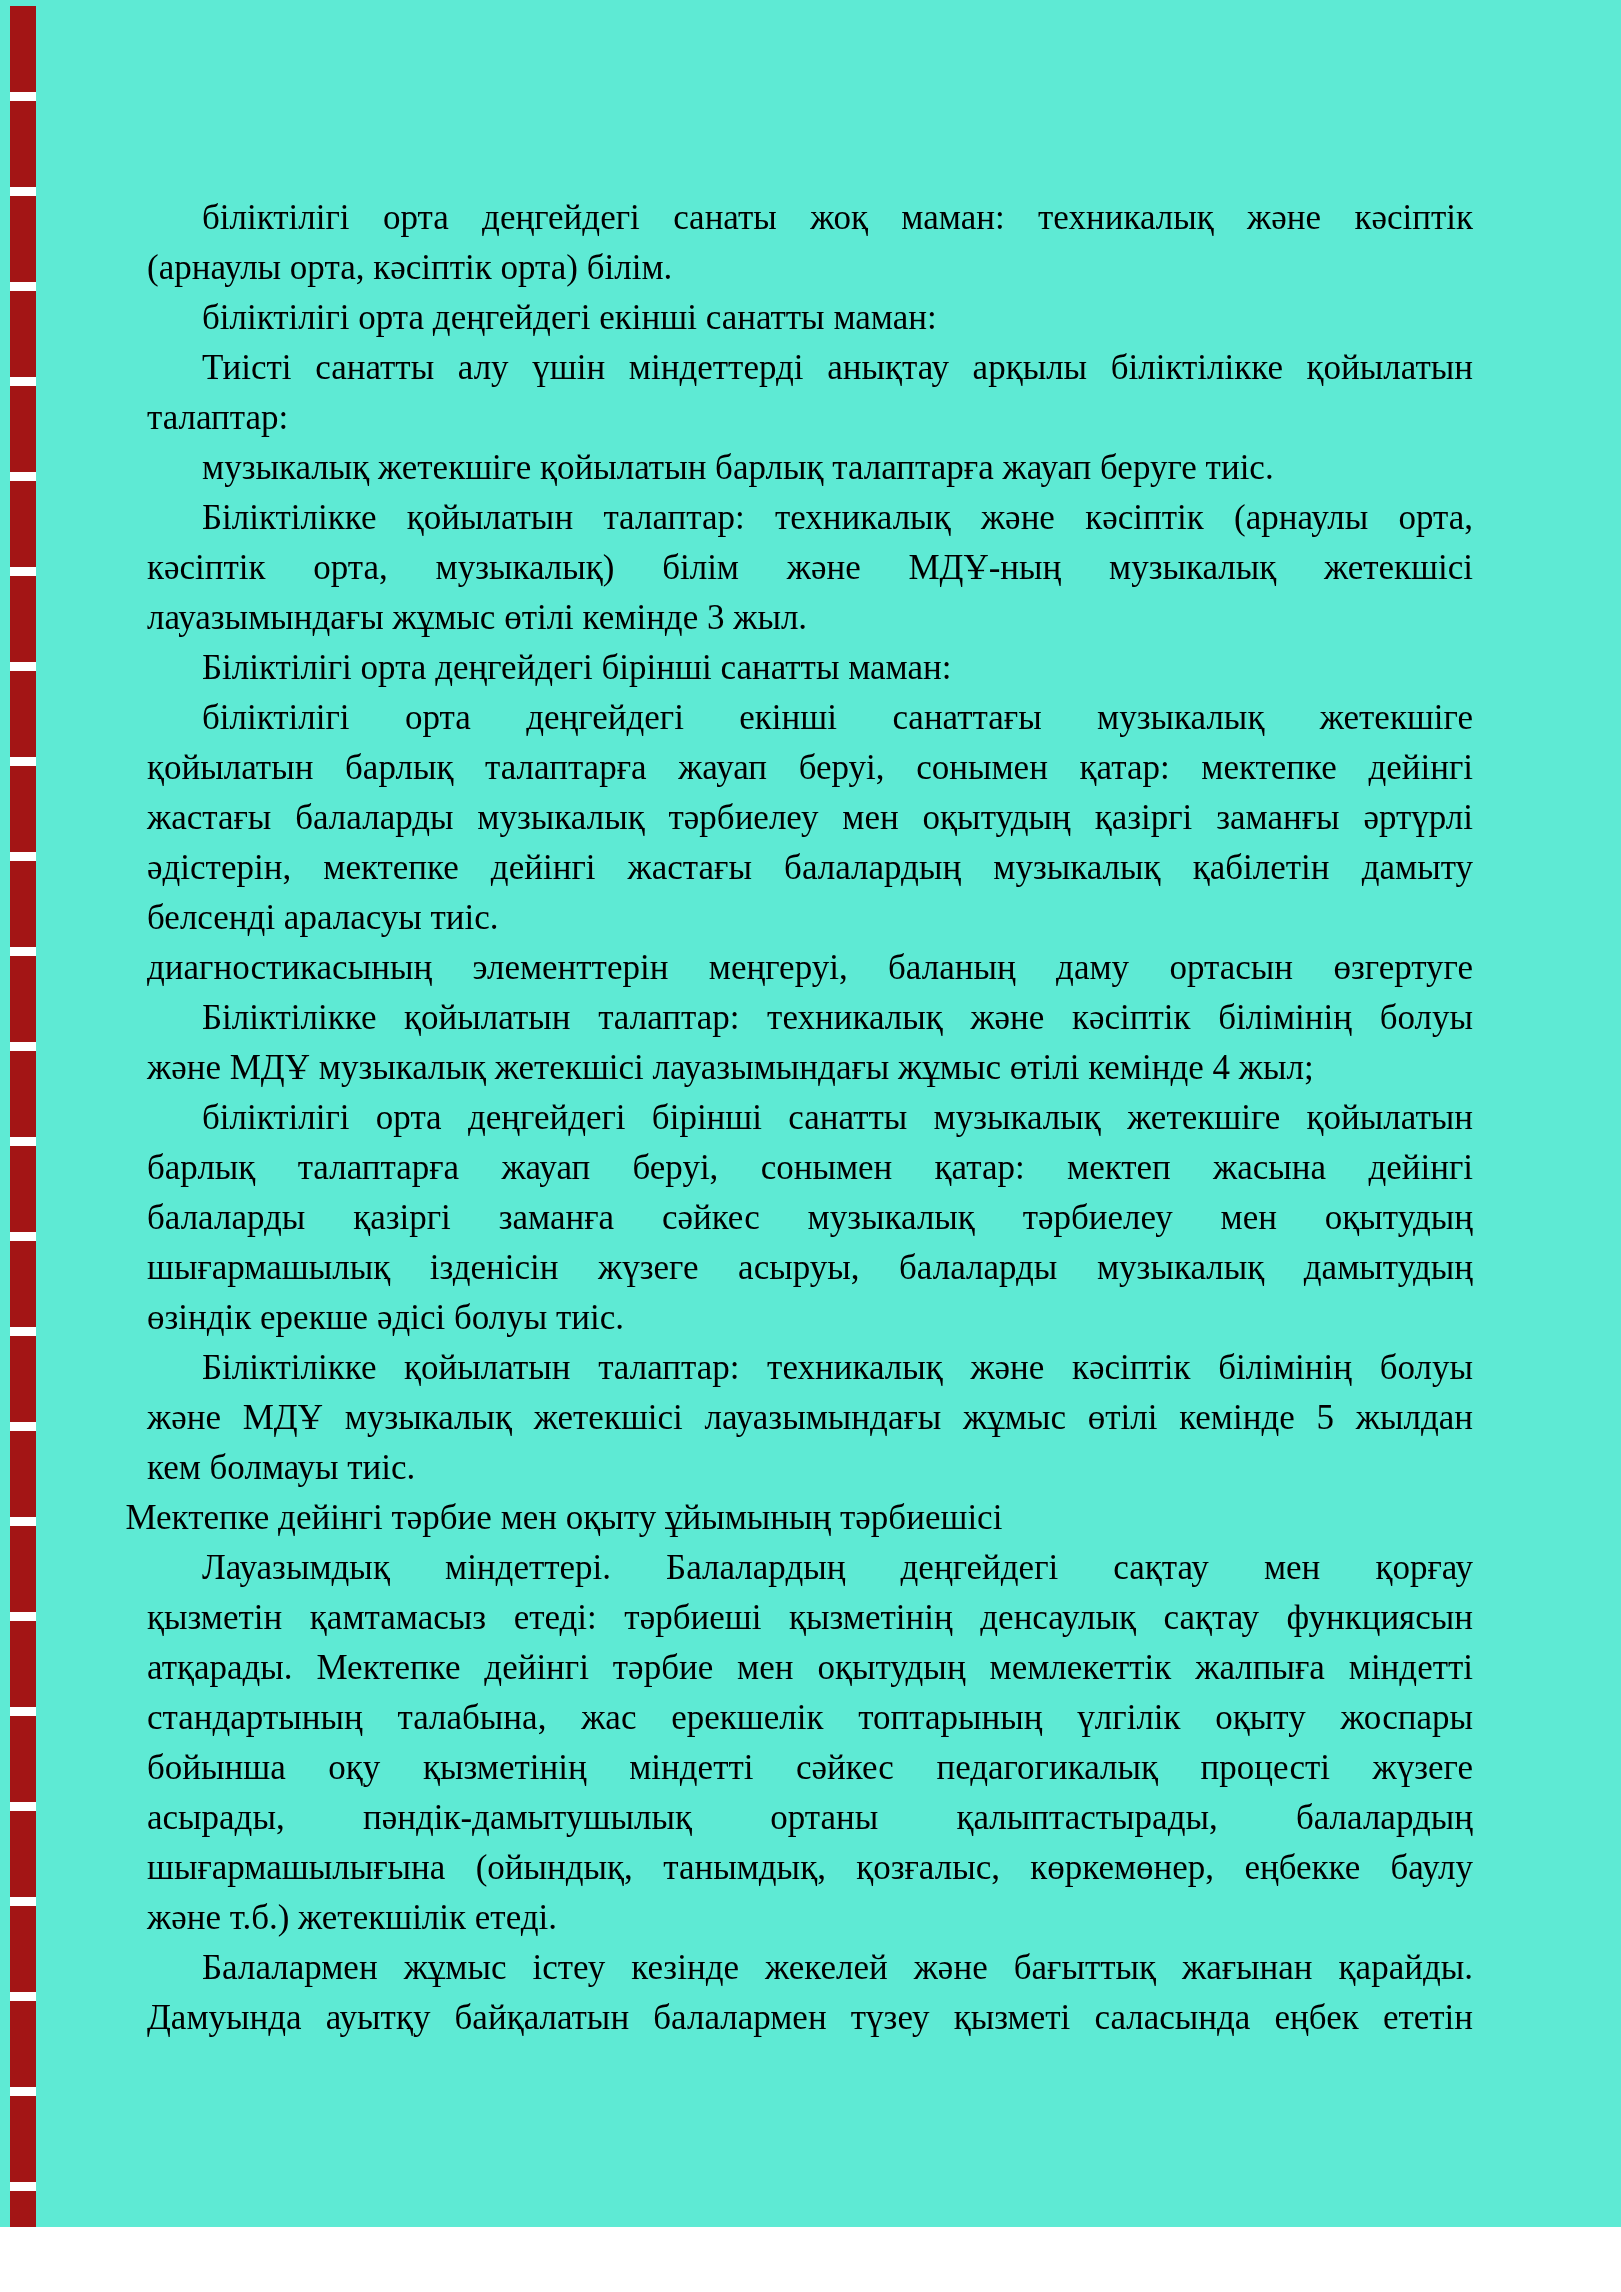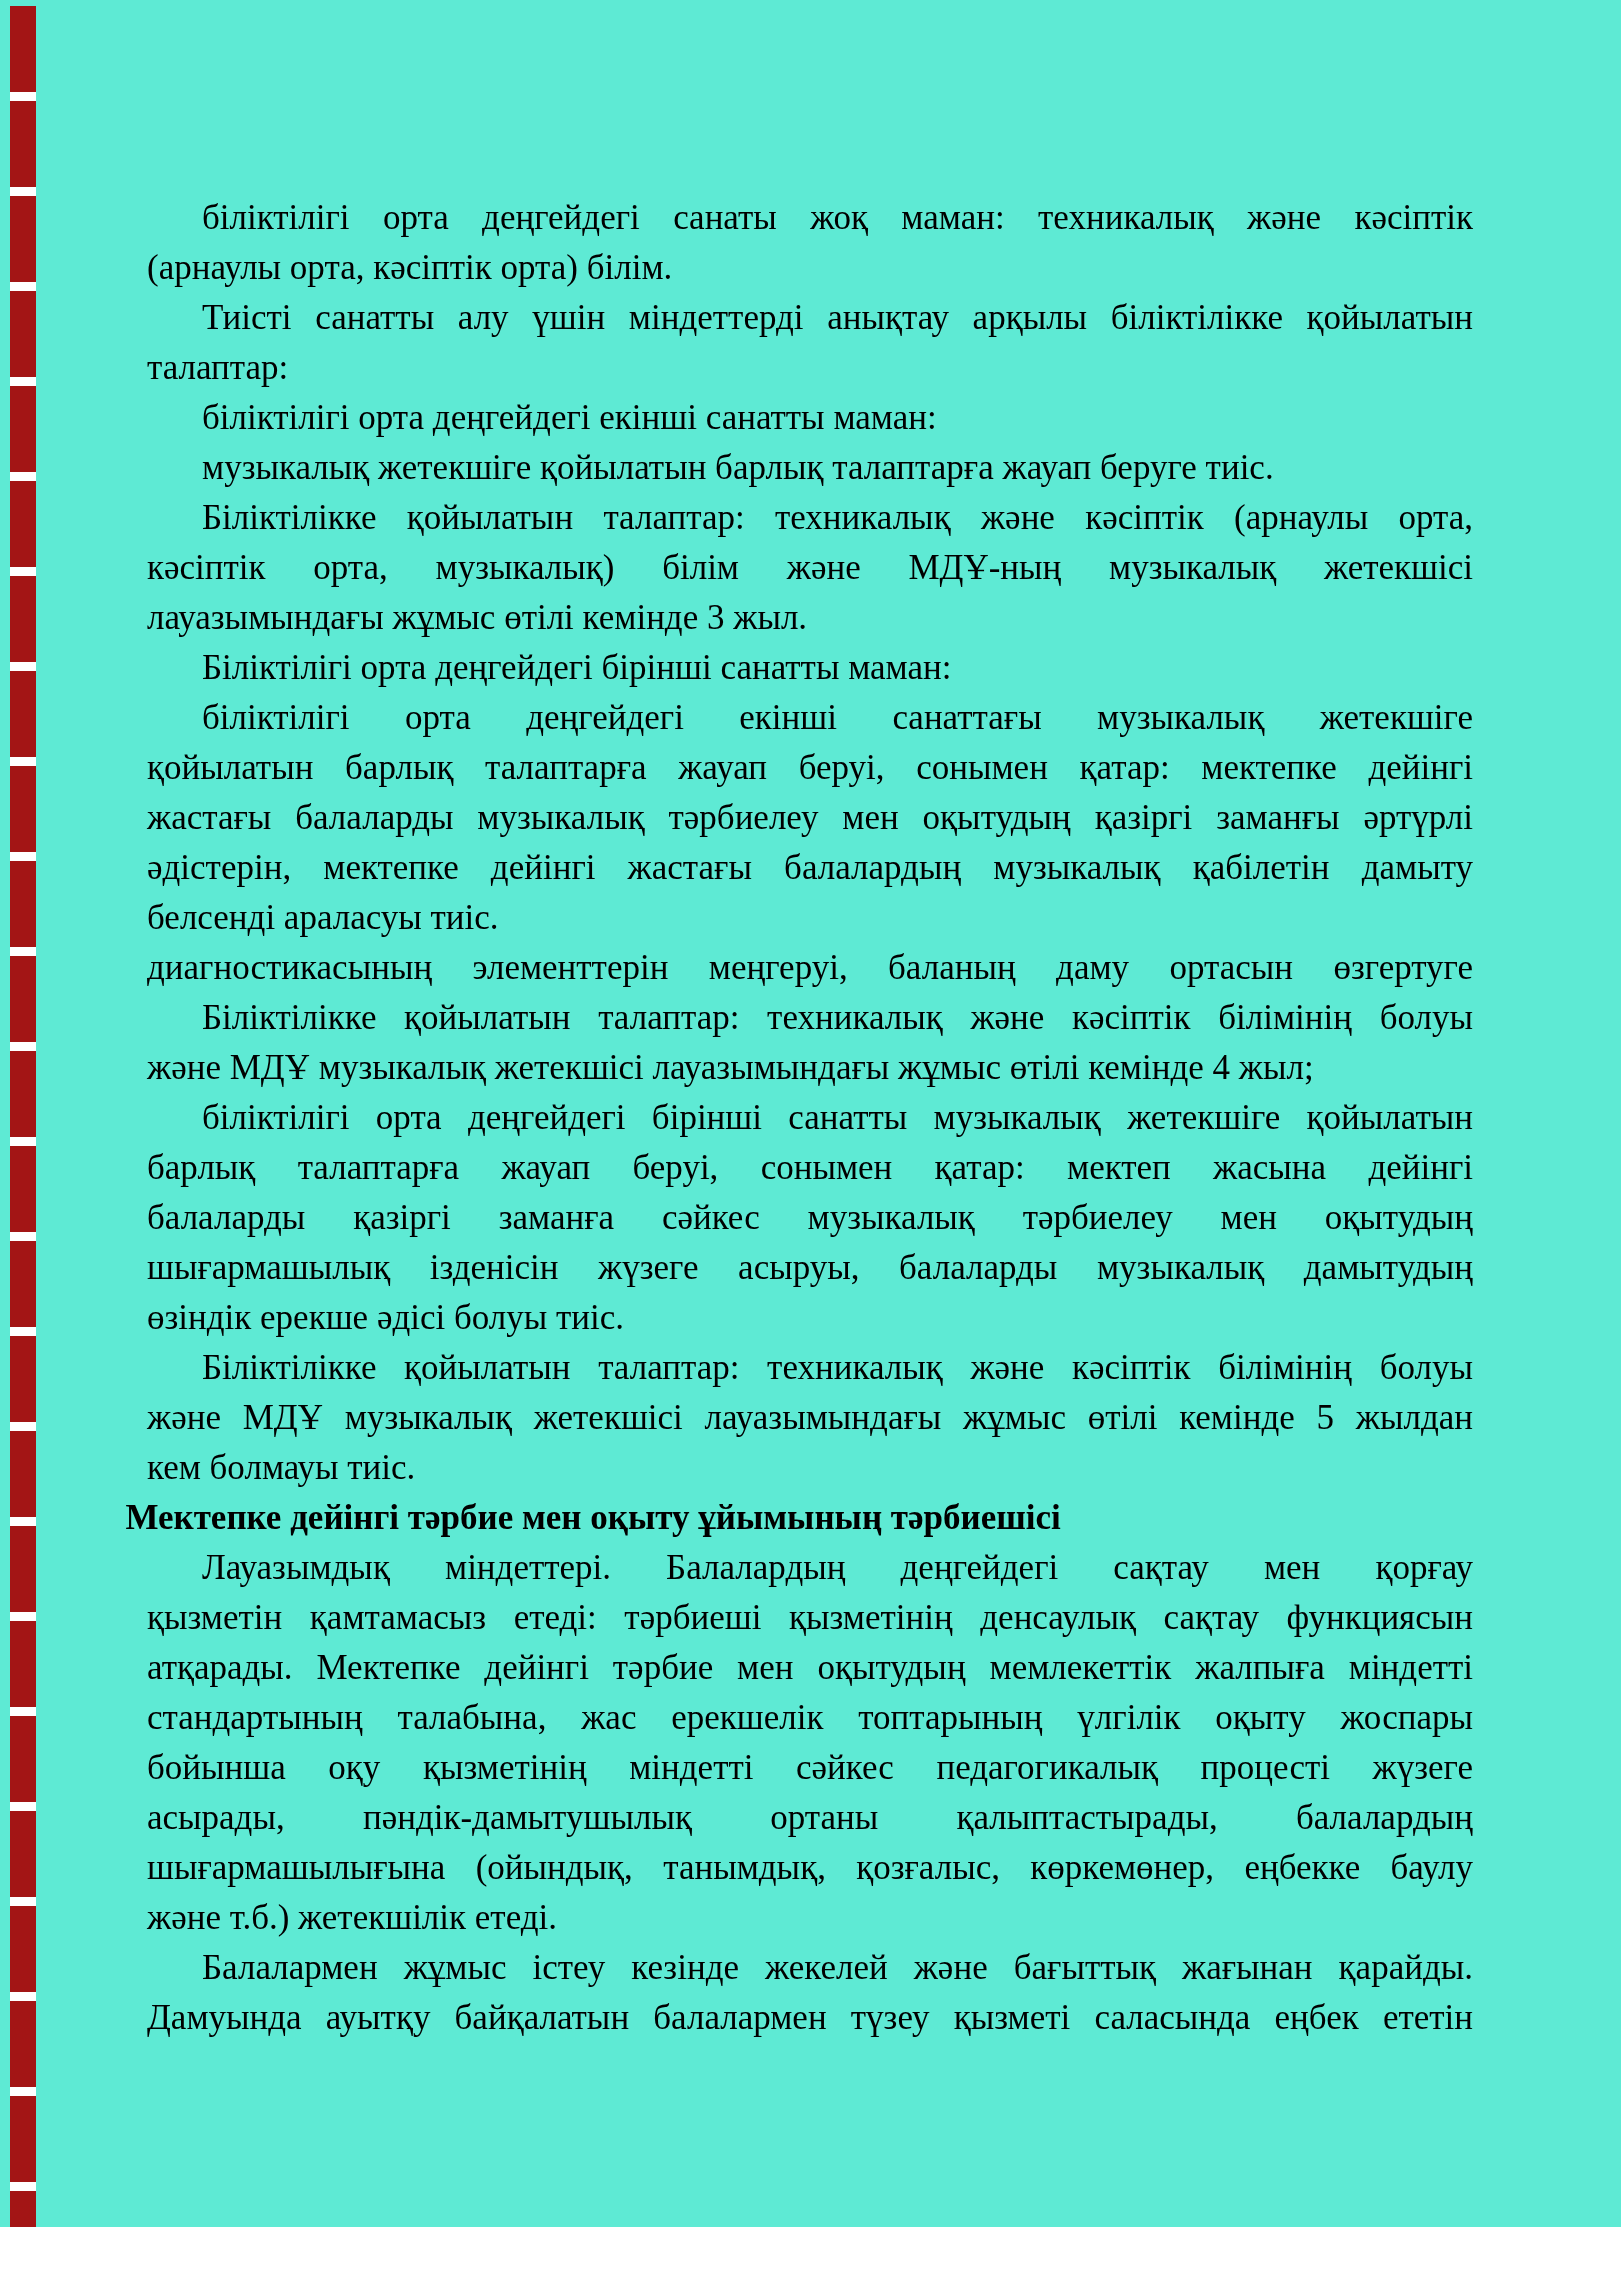--- a/index.html
+++ b/index.html
@@ -43,42 +43,42 @@
     text-align: justify;        
     text-align-last: left;
   }
   .line.just {
     text-align-last: justify;   
   }
   .line.first {
     padding-left: 55px;         
   }
   .para.heading .line {
-    font-weight: bold;
+    font-weight: normal;
     margin-left: -21.6px;         
     text-align: right;
     text-align-last: left;
   }
 </style>
 </head>
 <body>
 
 <div class="page">
   <div class="change-bar" style="background: repeating-linear-gradient(rgb(163, 21, 21) 0px, rgb(163, 21, 21) 86px, rgb(255, 255, 255) 86px, rgb(255, 255, 255) 95px);"></div>
   <div class="content">
       <div class="para body">
         <div class="line first just">біліктілігі орта деңгейдегі санаты жоқ маман: техникалық және кәсіптік</div>
         <div class="line">(арнаулы орта, кәсіптік орта) білім.</div>
       </div>
       <div class="para body">
+        <div class="line first">біліктілігі орта деңгейдегі екінші санатты маман:</div>
+      </div>
+      <div class="para body">
         <div class="line first just">Тиісті санатты алу үшін міндеттерді анықтау арқылы біліктілікке қойылатын</div>
         <div class="line">талаптар:</div>
-      </div>
-      <div class="para body">
-        <div class="line first">біліктілігі орта деңгейдегі екінші санатты маман:</div>
       </div>
       <div class="para body">
         <div class="line first">музыкалық жетекшіге қойылатын барлық талаптарға жауап беруге тиіс.</div>
       </div>
       <div class="para body">
         <div class="line first just">Біліктілікке қойылатын талаптар: техникалық және кәсіптік (арнаулы орта,</div>
         <div class="line just">кәсіптік орта, музыкалық) білім және МДҰ-ның музыкалық жетекшісі</div>
         <div class="line">лауазымындағы жұмыс өтілі кемінде 3 жыл.</div>
       </div>
       <div class="para body">

